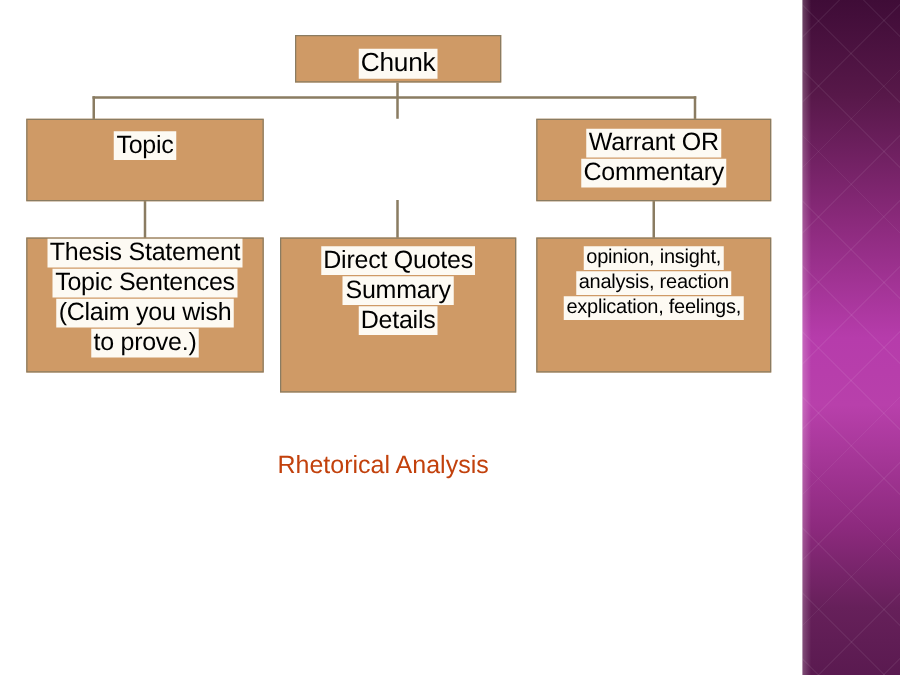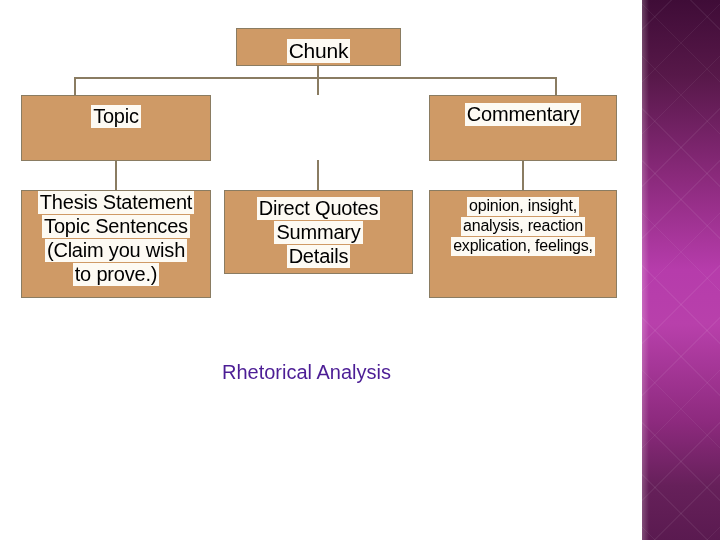--- a/index.html
+++ b/index.html
@@ -91,21 +91,21 @@
   #node-chunk   { left: 236px; top: 28px;  width: 165px; height: 38px;  padding-top: 10px; }
   #node-chunk .tline { font-size: 21px; }
 
   #node-claim   { left: 21px;  top: 95px;  width: 190px; height: 66px;  padding-top: 9px; }
   #node-data    { left: 224px; top: 95px;  width: 189px; height: 66px;  padding-top: 9px; }
   #node-warrant { left: 429px; top: 95px;  width: 188px; height: 66px;  padding-top: 7px; }
   #node-claim .tline, #node-data .tline { font-size: 20px; }
   #node-warrant .tline { font-size: 20px; margin-bottom: 1px; }
 
   #node-thesis  { left: 21px;  top: 190px; width: 190px; height: 108px; padding-top: 0; }
-  #node-quotes  { left: 224px; top: 190px; width: 189px; height: 84px; padding-top: 6px; }
+  #node-quotes  { left: 224px; top: 190px; width: 189px; height: 124px; padding-top: 6px; }
   #node-opinion { left: 429px; top: 190px; width: 188px; height: 108px; padding-top: 6px; }
   #node-thesis .tline,
   #node-quotes .tline,
   #node-opinion .tline { font-size: 20px; margin-bottom: 1px; }
   #node-opinion .tline { font-size: 16px; }
 
   
   .conn {
     position: absolute;
     background: #8a7c62;
@@ -122,21 +122,21 @@
   #c-claim-down   { left: 115px; top: 160px; height: 31px; }
   #c-data-down    { left: 317px; top: 160px; height: 31px; }
   #c-warrant-down { left: 522px; top: 160px; height: 31px; }
 
   
   #caption {
     position: absolute;
     left: 222px;
     top: 360px;
     width: 300px;
-    color: #4c1d95;
+    color: #c2410c;
     font-family: "Liberation Sans", sans-serif;
     font-size: 20px;
     line-height: 1.2;
     white-space: nowrap;
     z-index: 4;
   }
 </style>
 </head>
 <body>
 
@@ -163,20 +163,21 @@
 
   <div class="node" id="node-claim">
     <div class="lines">
       <span class="tline">Topic</span>
     </div>
   </div>
 
 
   <div class="node" id="node-warrant">
     <div class="lines">
+      <span class="tline">Warrant OR</span>
       <span class="tline">Commentary</span>
     </div>
   </div>
 
   <div class="node" id="node-thesis">
     <div class="lines">
       <span class="tline">Thesis Statement</span>
       <span class="tline">Topic Sentences</span>
       <span class="tline">(Claim you wish</span>
       <span class="tline">to prove.)</span>

